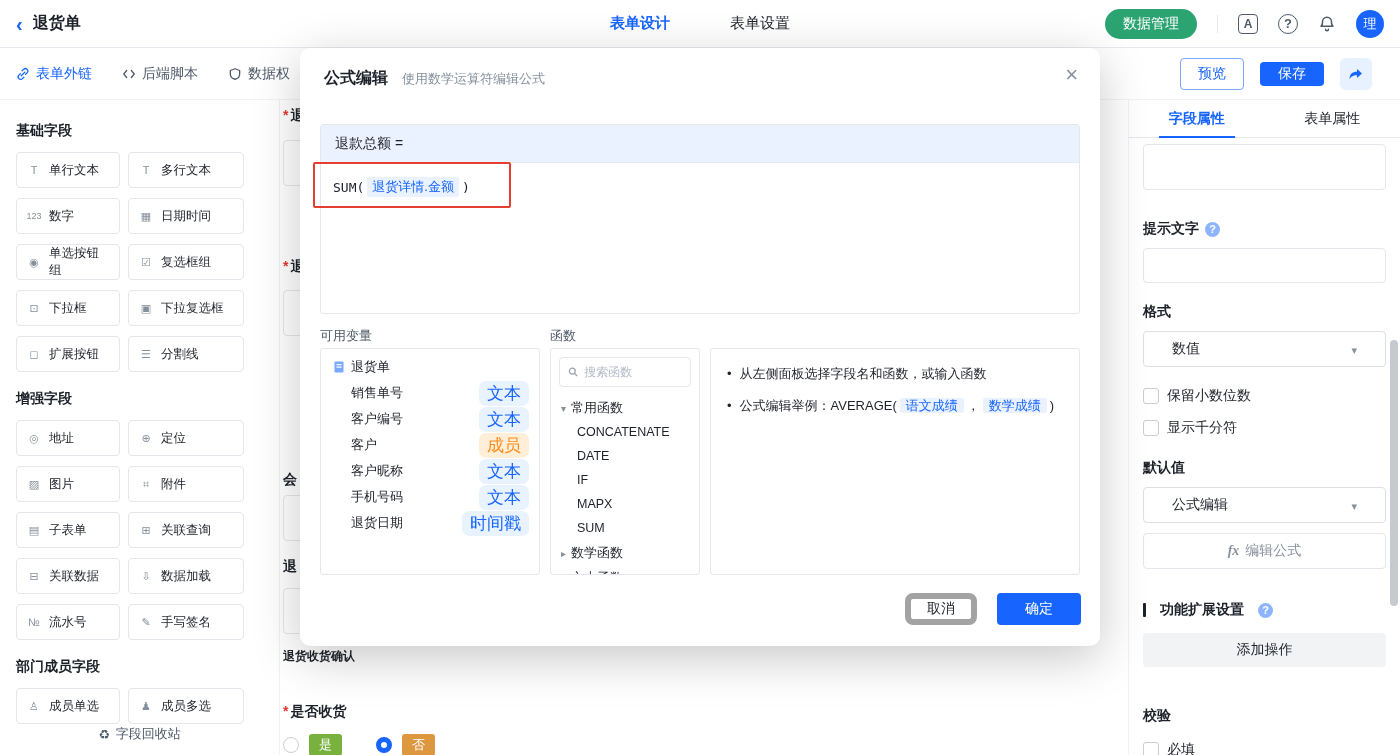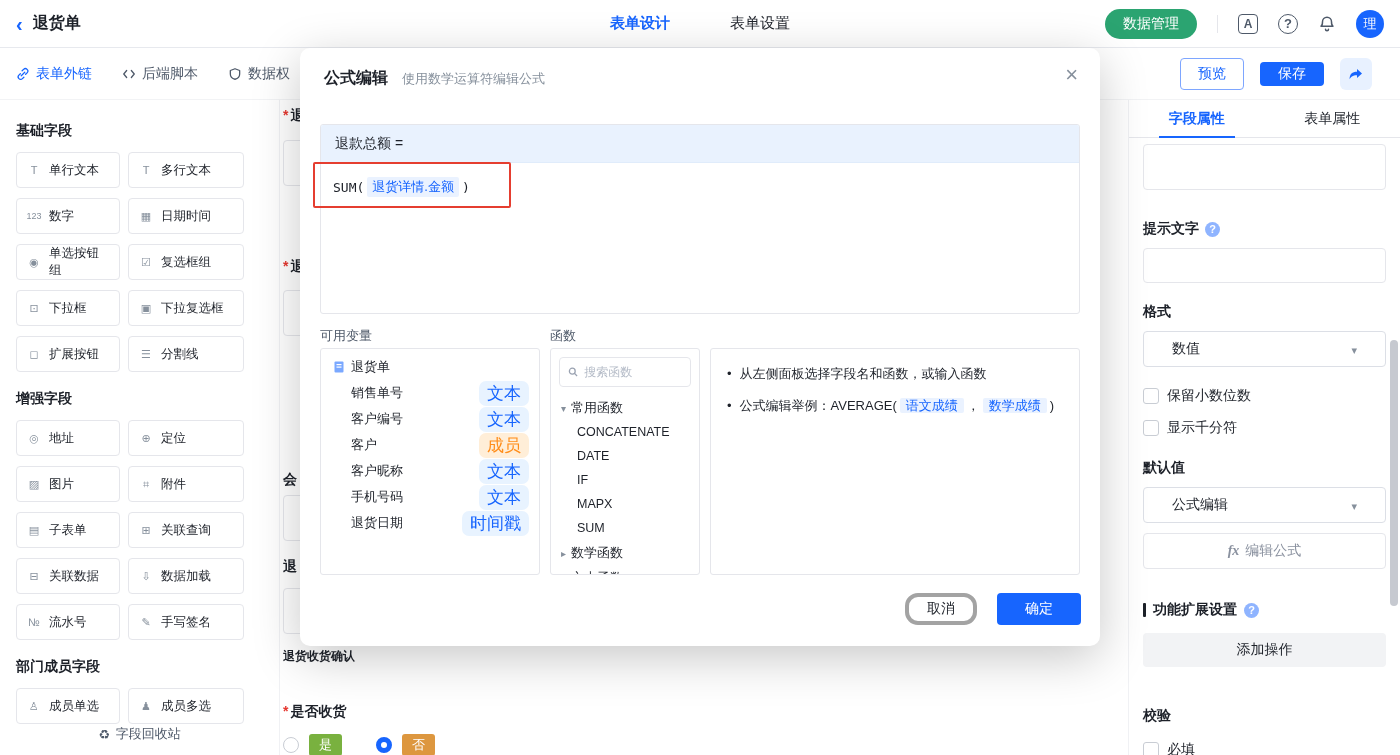--- a/index.html
+++ b/index.html
@@ -65,21 +65,21 @@
 .p-label{font-size:14px;font-weight:700;display:flex;align-items:center;gap:6px;margin-top:30px}
 .qmark{width:15px;height:15px;border-radius:50%;background:#8fb4ff;color:#fff;font-size:11px;font-weight:700;display:inline-flex;align-items:center;justify-content:center}
 .p-input{margin-top:10px;height:35px;border:1px solid #e5e6eb;border-radius:4px;background:#fff}
 .p-select{margin-top:10px;height:36px;border:1px solid #dcdfe6;border-radius:4px;display:flex;align-items:center;justify-content:space-between;padding:0 28px;font-size:14px;cursor:pointer;background:#fff}
 .chev::before{content:"▾";color:#86909c;font-size:11px}
 .cbrow{display:flex;align-items:center;gap:8px;font-size:14px;cursor:pointer}
 .cb{width:16px;height:16px;border:1px solid #c9cdd4;border-radius:3px;background:#fff;flex:none;position:relative}
 .fx-btn{margin-top:10px;height:36px;border:1px solid #e5e6eb;border-radius:4px;background:#fff;display:flex;align-items:center;justify-content:center;gap:6px;color:#8a919f;font-size:14px;cursor:pointer;width:100%}
 .fx{font-style:italic;font-family:"Liberation Serif","DejaVu Serif",serif;font-weight:700}
 .gray-btn{margin-top:14px;height:34px;border:none;border-radius:4px;background:#f2f3f5;display:flex;align-items:center;justify-content:center;font-size:14px;width:100%;cursor:pointer;color:#1d2129}
-.sec-head2{font-size:14px;font-weight:700;display:flex;align-items:center;gap:7px;margin-top:32px}
+.sec-head2{font-size:14px;font-weight:700;display:flex;align-items:center;gap:14px;margin-top:32px}
 .sec-head2 .bar{width:3px;height:14px;background:#1d2129;border-radius:1px}
 .mt20{margin-top:20px}.mt22{margin-top:22px}.mt14{margin-top:14px}.mt16{margin-top:16px}.mt40{margin-top:40px}
 .scroll-thumb{position:absolute;top:340px;right:2px;width:8px;height:266px;background:#c6c9d0;border-radius:4px;z-index:50;cursor:grab}
 
 
 .modal{position:absolute;left:300px;top:48px;width:800px;height:598px;background:#fff;border-radius:10px;box-shadow:0 12px 48px rgba(0,0,0,.22);z-index:40}
 .m-head{display:flex;align-items:baseline;padding:20px 24px 0;gap:14px}
 .m-title{font-size:16px;font-weight:700}
 .m-sub{font-size:13px;color:#86909c}
 .m-close{position:absolute;top:16px;right:22px;font-size:22px;color:#86909c;cursor:pointer;line-height:1}
@@ -105,21 +105,21 @@
 .fn-search input::placeholder{color:#b4bbc7}
 .fn-group{display:flex;align-items:center;gap:5px;height:25px;padding-left:10px;font-size:13px;cursor:pointer}
 .tdown::before{content:"▾";color:#86909c;font-size:10px}
 .tright::before{content:"▸";color:#86909c;font-size:10px}
 .fn-item{height:24px;display:flex;align-items:center;padding-left:26px;font-size:12.5px;cursor:pointer}
 .tip-panel{position:absolute;left:410px;top:300px;width:370px;height:227px;border:1px solid #e5e6eb;border-radius:3px;padding:14px 16px;font-size:13px;background:#fff}
 .tip-line{display:flex;align-items:flex-start;gap:8px;margin-bottom:10px;line-height:22px}
 .dot{flex:none;line-height:22px}
 .chip{color:#1765fe;background:#eaf2ff;border-radius:2px;padding:0 6px;margin:0 3px;cursor:pointer}
 .m-foot{position:absolute;bottom:21px;right:19px;display:flex;gap:20px}
-.btn-cancel{width:72px;height:32px;border:4px solid #a3a3a3;background:#fff;border-radius:13px;font-size:14px;color:#1d2129;cursor:pointer}
+.btn-cancel{width:72px;height:32px;border:6px solid #a3a3a3;background:#fff;border-radius:8px;font-size:14px;color:#1d2129;cursor:pointer}
 .btn-ok{width:84px;height:32px;border:none;background:#1765fe;border-radius:4px;font-size:14px;color:#fff;cursor:pointer}
 </style>
 </head>
 <body>
 
 <div class="app">
 
   <header class="hdr">
     <span class="back">‹</span>
     <span class="hdr-title">退货单</span>

